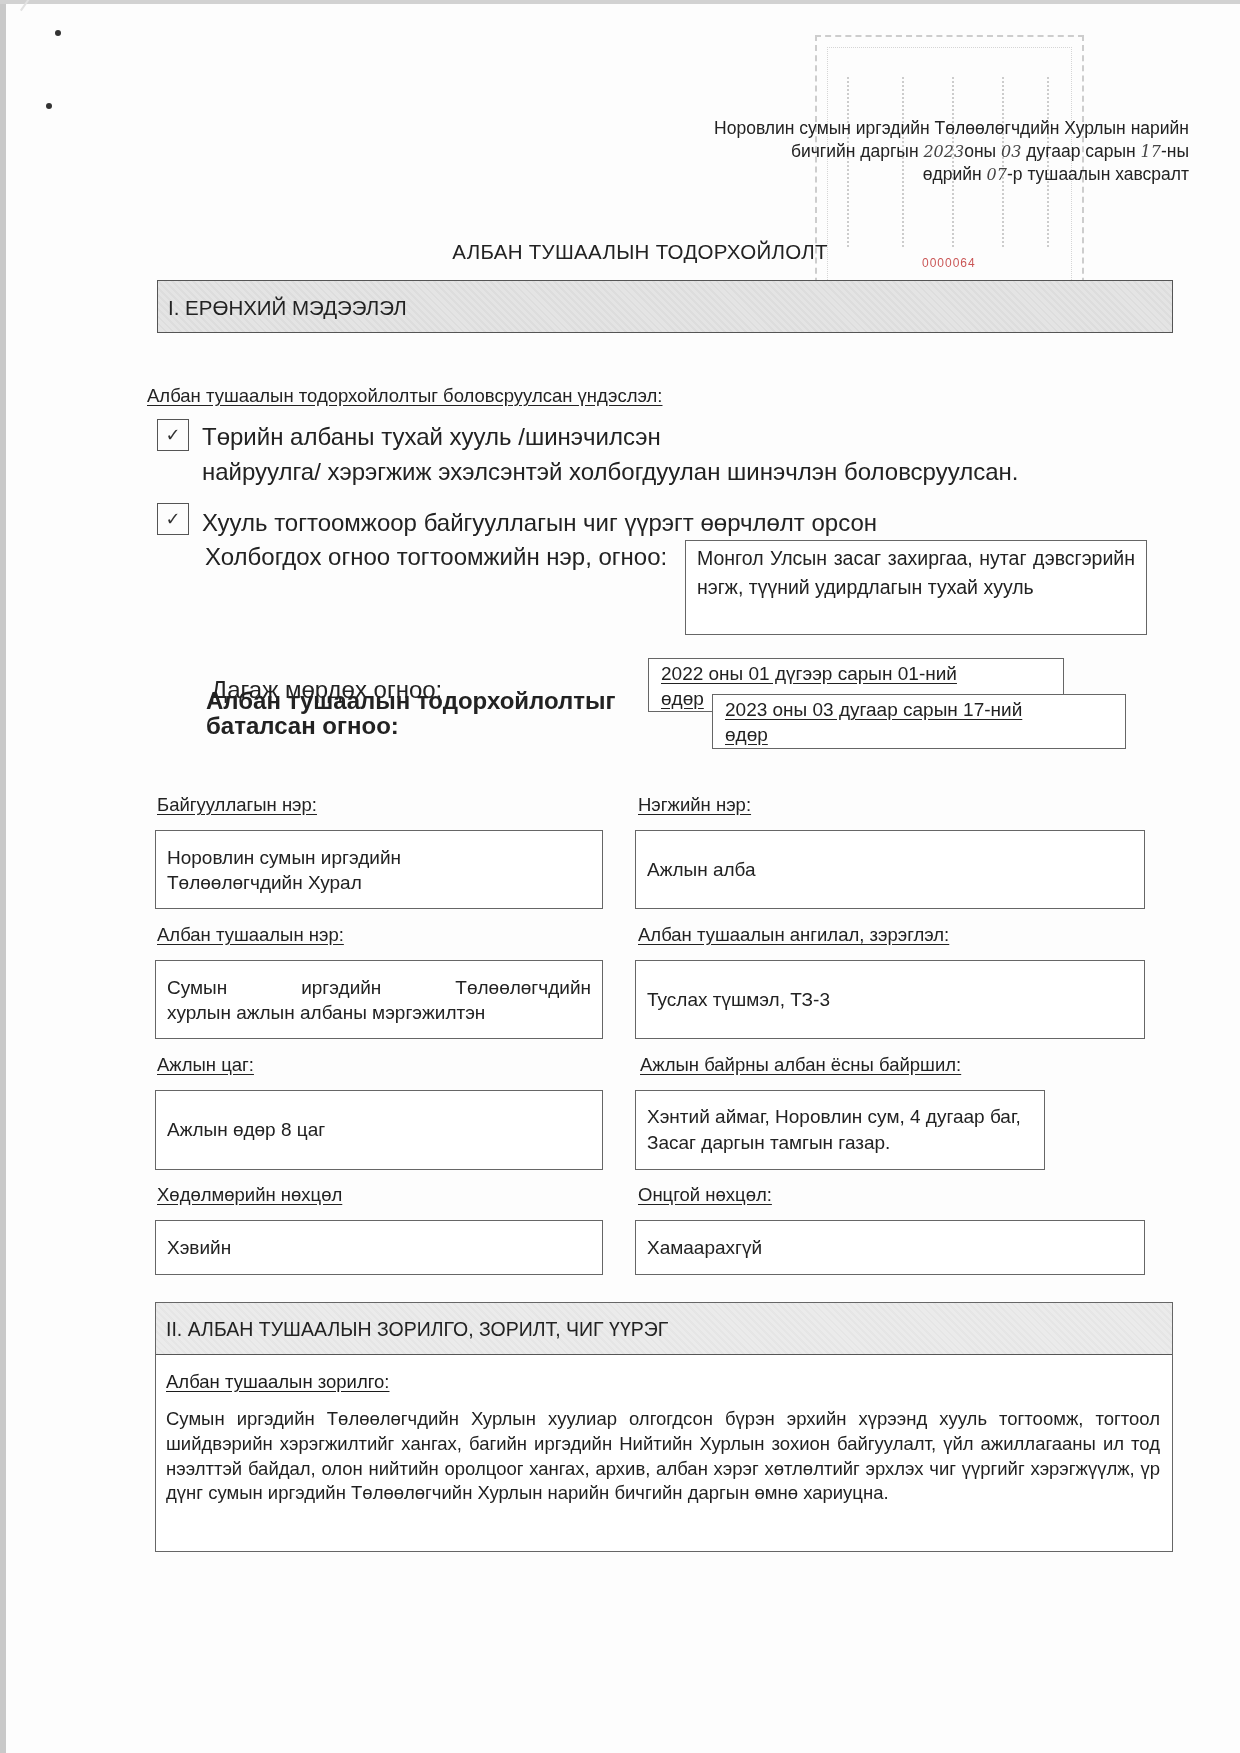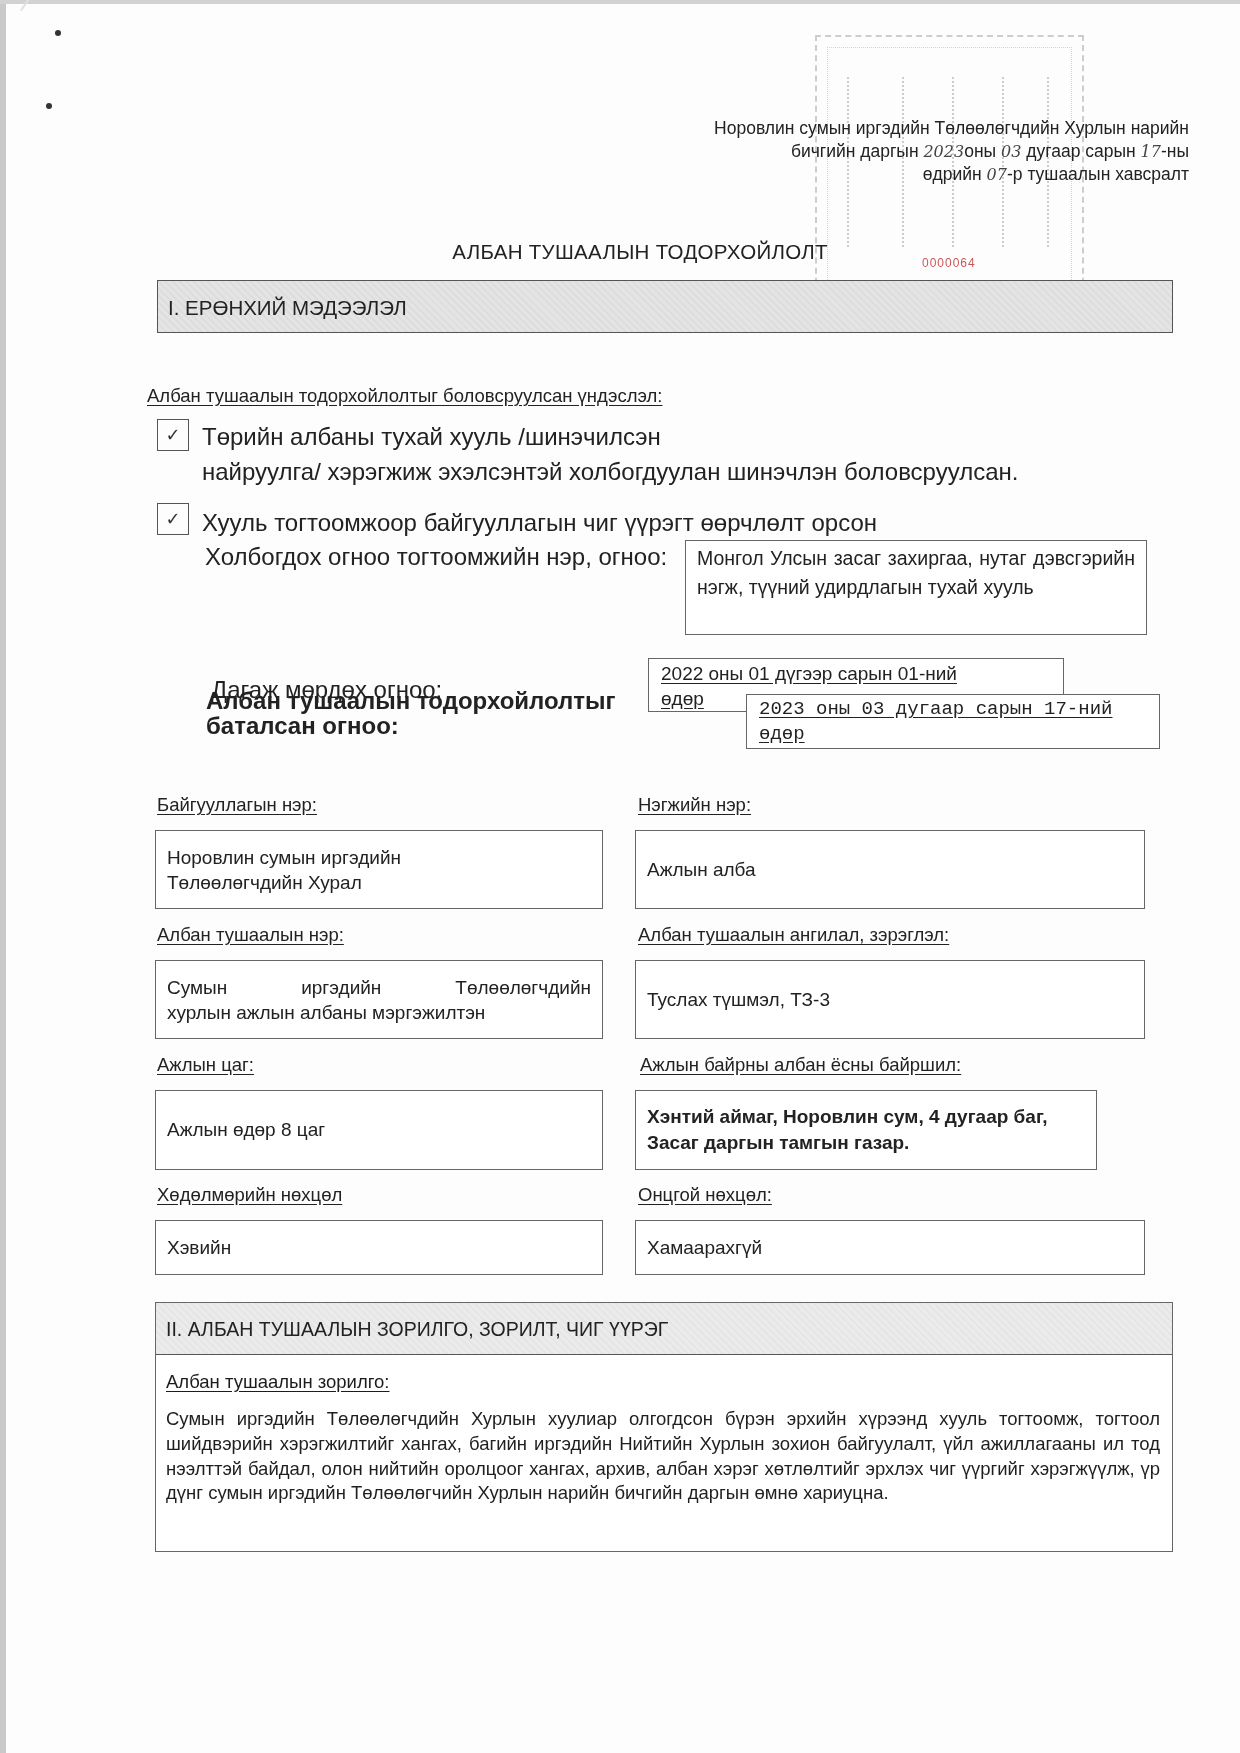--- a/index.html
+++ b/index.html
@@ -104,21 +104,21 @@
 <div class="plain" style="left:211px;top:636px;margin-top:40px;">Дагаж мөрдөх огноо:</div>
 <div class="box" style="left:648px;top:634px;width:416px;height:54px;margin-top:24px;">
   <div class="inner u" style="left:12px;top:2px;line-height:25px;">2022 оны 01 дүгээр сарын 01-ний</div>
   <div class="inner u" style="left:12px;top:27px;line-height:25px;">өдөр</div>
 </div>
 
 <div class="plain" style="left:206px;top:688px;line-height:25px;font-weight:bold;">
   <div>Албан тушаалын тодорхойлолтыг</div>
   <div>баталсан огноо:</div>
 </div>
-<div class="box" style="left:746px;top:694px;width:414px;height:55px;font-family:Liberation Mono, monospace;">
+<div class="box" style="left:712px;top:694px;width:414px;height:55px;">
   <div class="inner u" style="left:12px;top:2px;line-height:25px;">2023 оны 03 дугаар сарын 17-ний</div>
   <div class="inner u" style="left:12px;top:27px;line-height:25px;">өдөр</div>
 </div>
 
 <div class="ul-label" style="left:157px;top:794px;">Байгууллагын нэр:</div>
 <div class="box" style="left:155px;top:830px;width:448px;height:79px;">
   <div class="inner v-center" style="line-height:25px;">
     <div>Норовлин сумын иргэдийн</div>
     <div>Төлөөлөгчдийн Хурал</div>
   </div>
@@ -141,21 +141,21 @@
 <div class="box" style="left:635px;top:960px;width:510px;height:79px;">
   <div class="inner v-center">Туслах түшмэл, ТЗ-3</div>
 </div>
 
 <div class="ul-label" style="left:157px;top:1054px;">Ажлын цаг:</div>
 <div class="box" style="left:155px;top:1090px;width:448px;height:80px;">
   <div class="inner v-center">Ажлын өдөр 8 цаг</div>
 </div>
 
 <div class="ul-label" style="left:640px;top:1054px;">Ажлын байрны албан ёсны байршил:</div>
-<div class="box" style="left:635px;top:1090px;width:462px;height:80px;font-weight:bold;">
+<div class="box" style="left:635px;top:1090px;width:410px;height:80px;">
   <div class="inner v-center" style="line-height:26px;">
     <div>Хэнтий аймаг, Норовлин сум, 4 дугаар баг,</div>
     <div>Засаг даргын тамгын газар.</div>
   </div>
 </div>
 
 <div class="ul-label" style="left:157px;top:1184px;">Хөдөлмөрийн нөхцөл</div>
 <div class="box" style="left:155px;top:1220px;width:448px;height:55px;">
   <div class="inner v-center">Хэвийн</div>
 </div>

